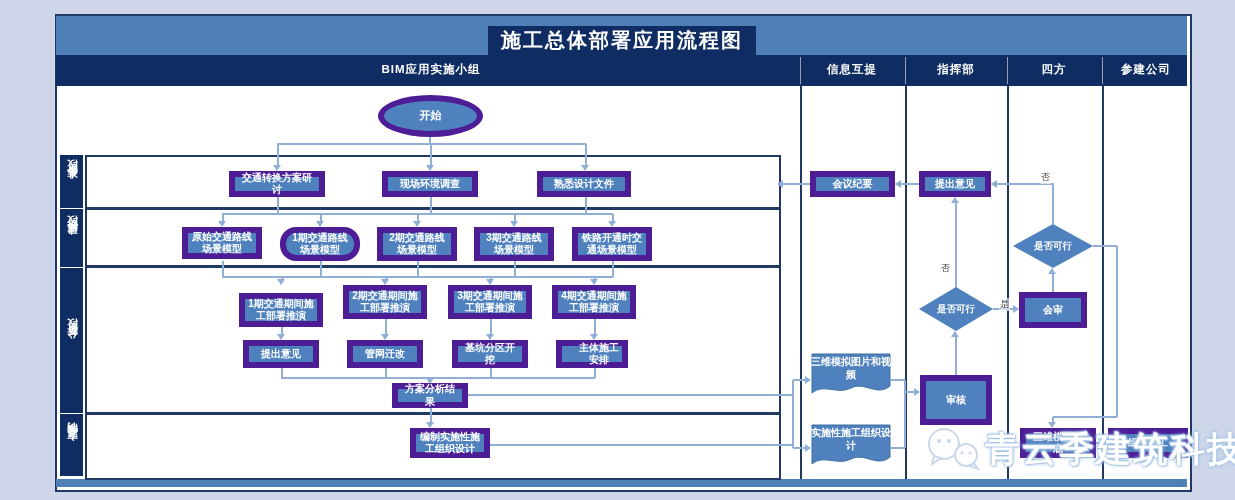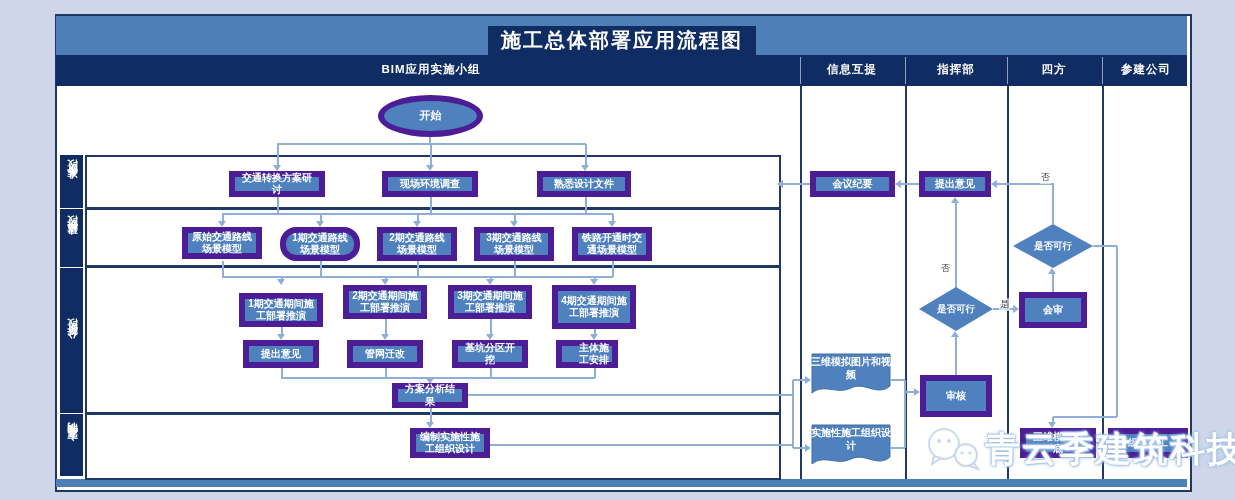--- a/index.html
+++ b/index.html
@@ -197,34 +197,34 @@
 
   <div class="n" style="left:182px;top:227px;width:80px;height:32px;">原始交通路线场景模型</div>
   <div class="n" style="left:280px;top:227px;width:80px;height:34px;border-radius:16px;">1期交通路线场景模型</div>
   <div class="n" style="left:377px;top:227px;width:80px;height:34px;">2期交通路线场景模型</div>
   <div class="n" style="left:474px;top:227px;width:80px;height:34px;">3期交通路线场景模型</div>
   <div class="n" style="left:572px;top:227px;width:80px;height:34px;">铁路开通时交通场景模型</div>
 
   <div class="n" style="left:239px;top:285px;width:84px;height:34px;margin-top:8px;">1期交通期间施工部署推演</div>
   <div class="n" style="left:343px;top:285px;width:84px;height:34px;">2期交通期间施工部署推演</div>
   <div class="n" style="left:448px;top:285px;width:84px;height:34px;">3期交通期间施工部署推演</div>
-  <div class="n" style="left:552px;top:285px;width:84px;height:44px;">4期交通期间施工部署推演</div>
+  <div class="n" style="left:552px;top:285px;width:84px;height:34px;">4期交通期间施工部署推演</div>
 
   <div class="n" style="left:243px;top:340px;width:76px;height:28px;">提出意见</div>
   <div class="n" style="left:347px;top:340px;width:76px;height:28px;">管网迁改</div>
   <div class="n" style="left:452px;top:340px;width:76px;height:28px;">基坑分区开挖</div>
-  <div class="n" style="left:556px;top:340px;width:62px;height:28px;padding-left:17px;">主体施工安排</div>
+  <div class="n" style="left:556px;top:340px;width:72px;height:28px;padding-left:17px;">主体施工安排</div>
 
   <div class="n" style="left:392px;top:383px;width:76px;height:25px;">方案分析结果</div>
   <div class="n" style="left:410px;top:428px;width:80px;height:30px;text-align:center;">编制实施性施工组织设计</div>
 
   <div class="n" style="left:810px;top:171px;width:85px;height:26px;">会议纪要</div>
   <div class="n" style="left:919px;top:171px;width:72px;height:26px;">提出意见</div>
   <div class="dmd" style="left:919px;top:287px;width:74px;height:44px;">是否可行</div>
-  <div class="n" style="left:920px;top:375px;width:72px;height:42px;">审核</div>
+  <div class="n" style="left:920px;top:375px;width:72px;height:50px;">审核</div>
   <div class="n" style="left:1019px;top:292px;width:68px;height:36px;">会审</div>
   <div class="dmd" style="left:1013px;top:224px;width:80px;height:44px;">是否可行</div>
 
   <div class="doc" style="left:811px;top:353px;width:80px;height:44px;">
     <svg width="80" height="44" viewBox="0 0 80 44">
       <path d="M1 1 L79 1 L79 33 C66 44 54 28 40 35 C26 42 13 30 1 40 Z" fill="#4e81bd" stroke="#41719c" stroke-width="1"></path>
     </svg>
     <div class="doclabel">三维模拟图片和视频</div>
   </div>
   <div class="doc" style="left:811px;top:424px;width:80px;height:44px;">

